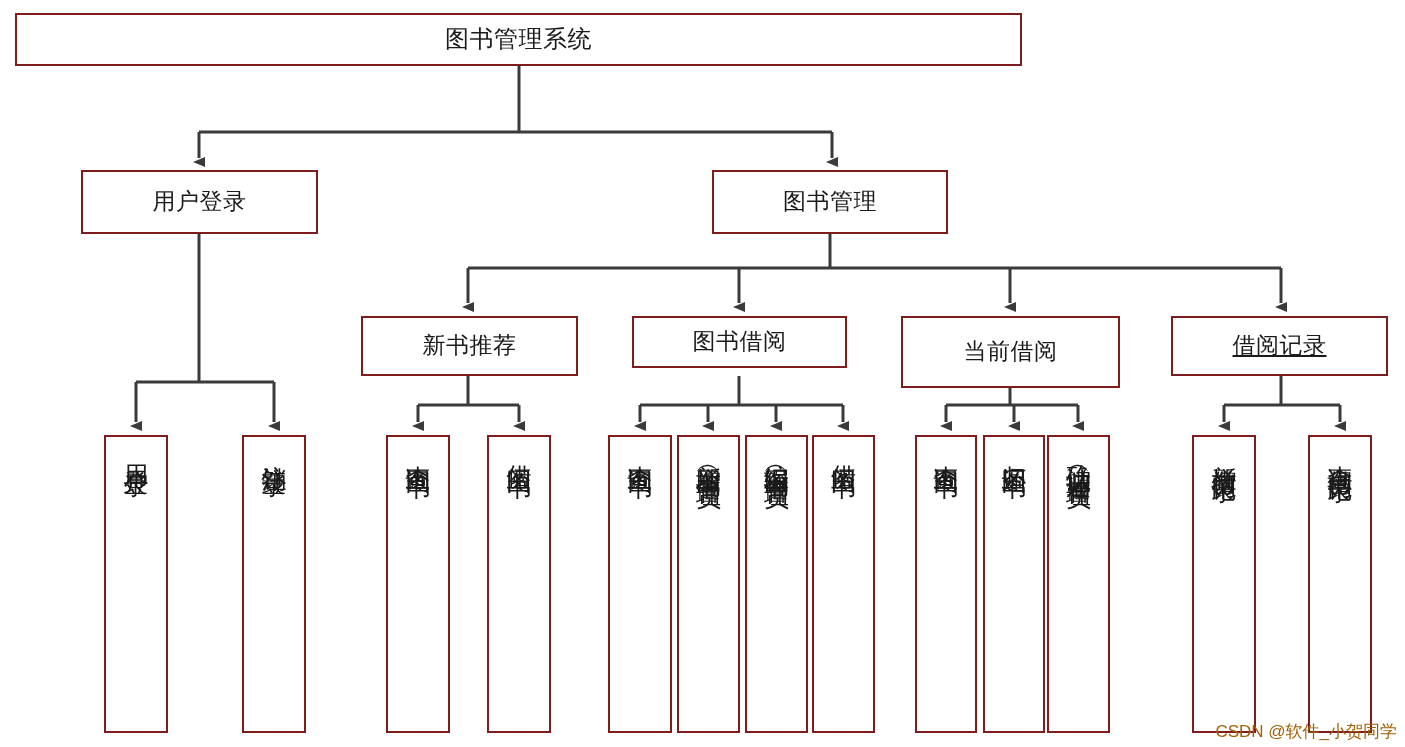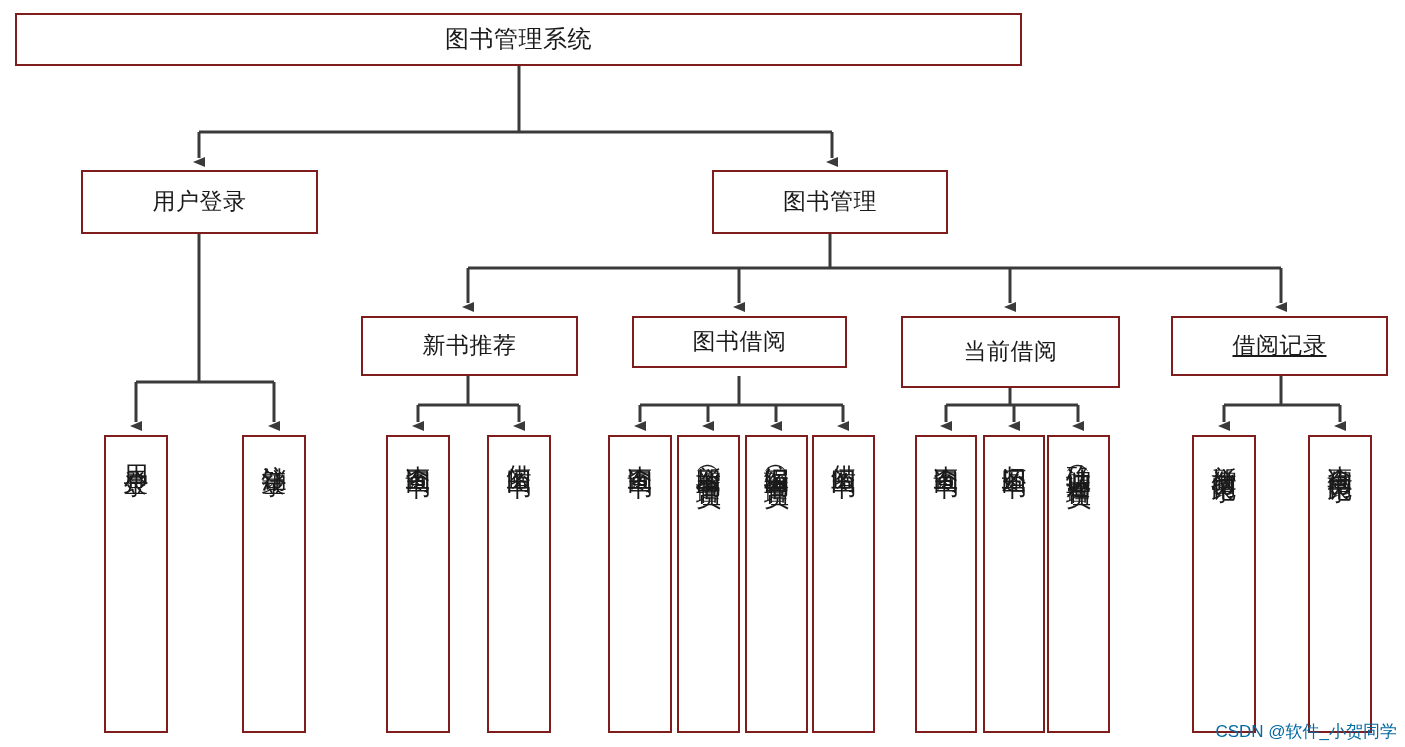--- a/index.html
+++ b/index.html
@@ -62,21 +62,21 @@
     text-orientation: upright;
     font-size: 25px;
     letter-spacing: 3px;
     line-height: 1;
   }
   .watermark {
     position: absolute;
     right: 8px;
     bottom: 4px;
     font-size: 17px;
-    color: #0369a1;
+    color: #a16207;
     white-space: nowrap;
     z-index: 3;
     font-family: "Liberation Sans", "DejaVu Sans", sans-serif;
   }
 </style>
 </head>
 <body>
 
 <div id="canvas">
 

